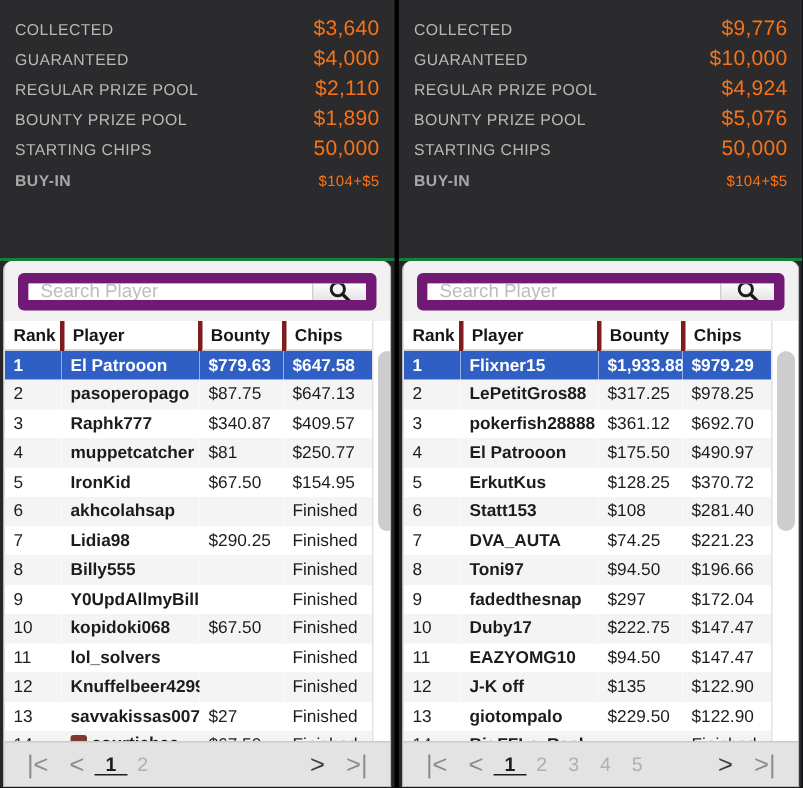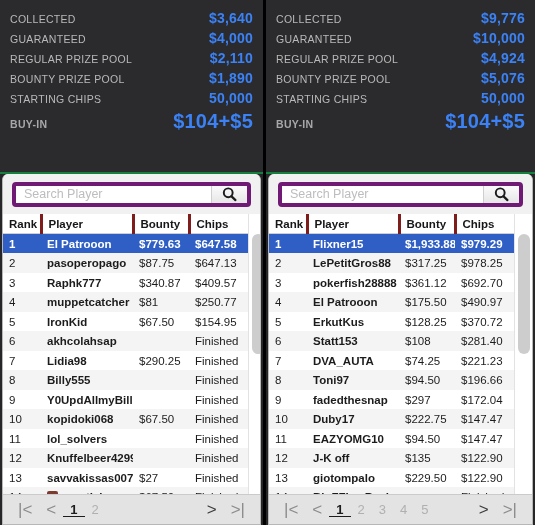--- a/index.html
+++ b/index.html
@@ -44,29 +44,29 @@
     line-height: 20px;
   }
   .stat-label {
     color: #b9b9ba;
     font-size: 10.5px;
     letter-spacing: .3px;
     font-weight: 400;
     white-space: nowrap;
   }
   .stat-value {
-    color: #3b82f6;
+    color: #f97316;
     font-size: 14px;
-    font-weight: bold;
+    font-weight: normal;
     white-space: nowrap;
     letter-spacing: .2px;
   }
   .stat-row.buyin { margin-top: 3px; }
   .stat-row.buyin .stat-label { color: #a8a8aa; font-weight: bold; }
-  .stat-row.buyin .stat-value { font-size: 20px; text-align: right; }
+  .stat-row.buyin .stat-value { font-size: 10px; text-align: right; }
 
   
   .body {
     flex: 1 1 auto;
     background: #f1f1f1;
     border: 1px solid #b7b7b7;
     border-top: none;
     border-radius: 6px 6px 0 0;
     margin: 0 2px;
     display: flex;
@@ -76,21 +76,21 @@
     overflow: hidden;
   }
   .searchbar {
     padding: 8px 9px 7px 9px;
     background: #f1f1f1;
     flex: 0 0 auto;
   }
   .search-wrap {
     display: flex;
     height: 25px;
-    border: 4px solid #701a75;
+    border: 7px solid #701a75;
     border-radius: 4px;
     background: #fff;
     overflow: hidden;
   }
   .search-input {
     flex: 1 1 auto;
     border: none;
     outline: none;
     background: #fff;
     font-family: "Liberation Sans", sans-serif;

